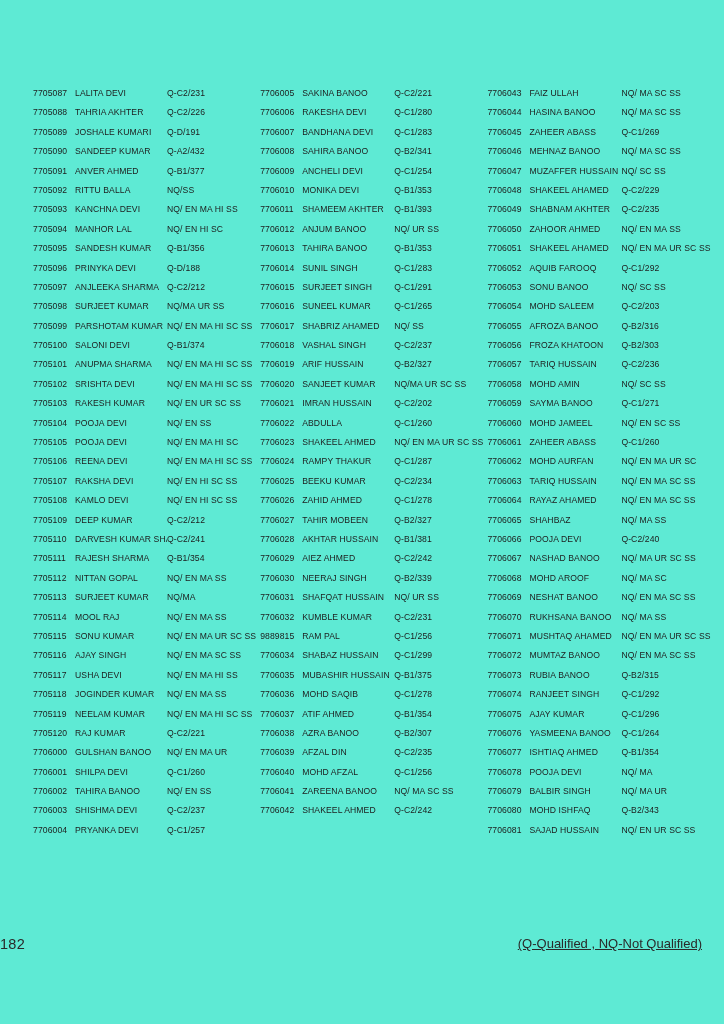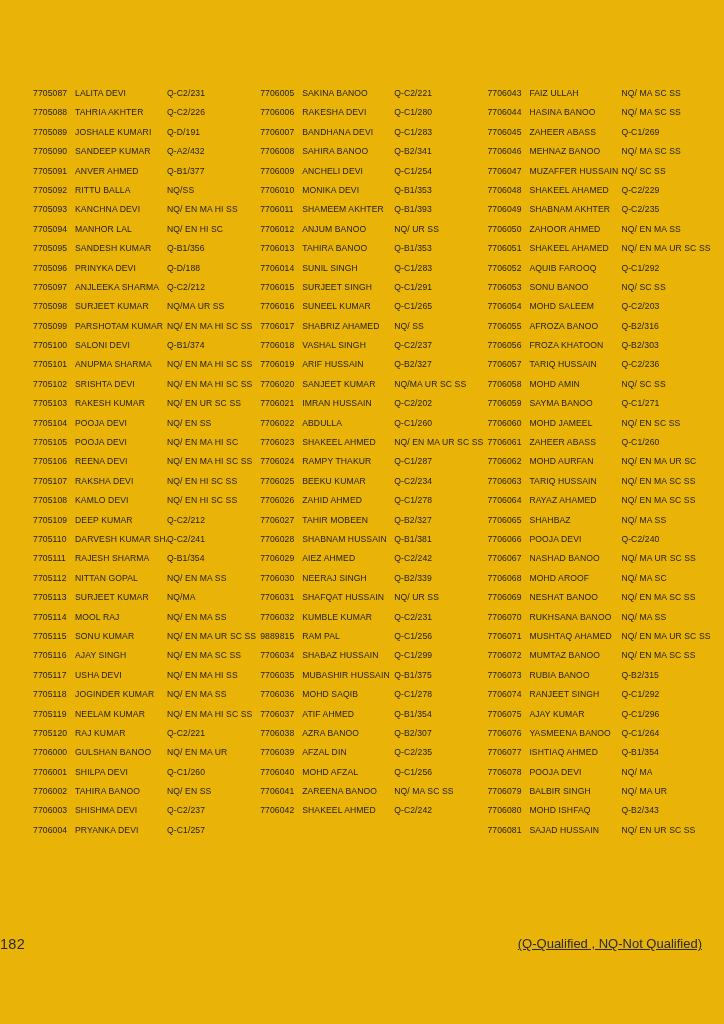--- a/index.html
+++ b/index.html
@@ -8,21 +8,21 @@
     width: 724px;
     height: 1024px;
     position: relative;
     font-family: "Liberation Sans", sans-serif;
     color: #1c1c1c;
     overflow: hidden;
   }
   .page {
     position: absolute;
     inset: 0;
-    background: #eab308;
+    background: #5eead4;
   }
   .list-area {
     position: absolute;
     top: 88px;
     left: 33px;
     right: 22px;
     display: grid;
     grid-template-columns: 1fr 1fr 1fr;
     column-gap: 4px;
   }
@@ -389,21 +389,21 @@
           <span class="cell-name">ZAHID AHMED</span>
           <span class="cell-code">Q-C1/278</span>
         </div>
         <div class="result-row">
           <span class="cell-id">7706027</span>
           <span class="cell-name">TAHIR MOBEEN</span>
           <span class="cell-code">Q-B2/327</span>
         </div>
         <div class="result-row">
           <span class="cell-id">7706028</span>
-          <span class="cell-name">SHABNAM HUSSAIN</span>
+          <span class="cell-name">AKHTAR HUSSAIN</span>
           <span class="cell-code">Q-B1/381</span>
         </div>
         <div class="result-row">
           <span class="cell-id">7706029</span>
           <span class="cell-name">AIEZ AHMED</span>
           <span class="cell-code">Q-C2/242</span>
         </div>
         <div class="result-row">
           <span class="cell-id">7706030</span>
           <span class="cell-name">NEERAJ SINGH</span>

